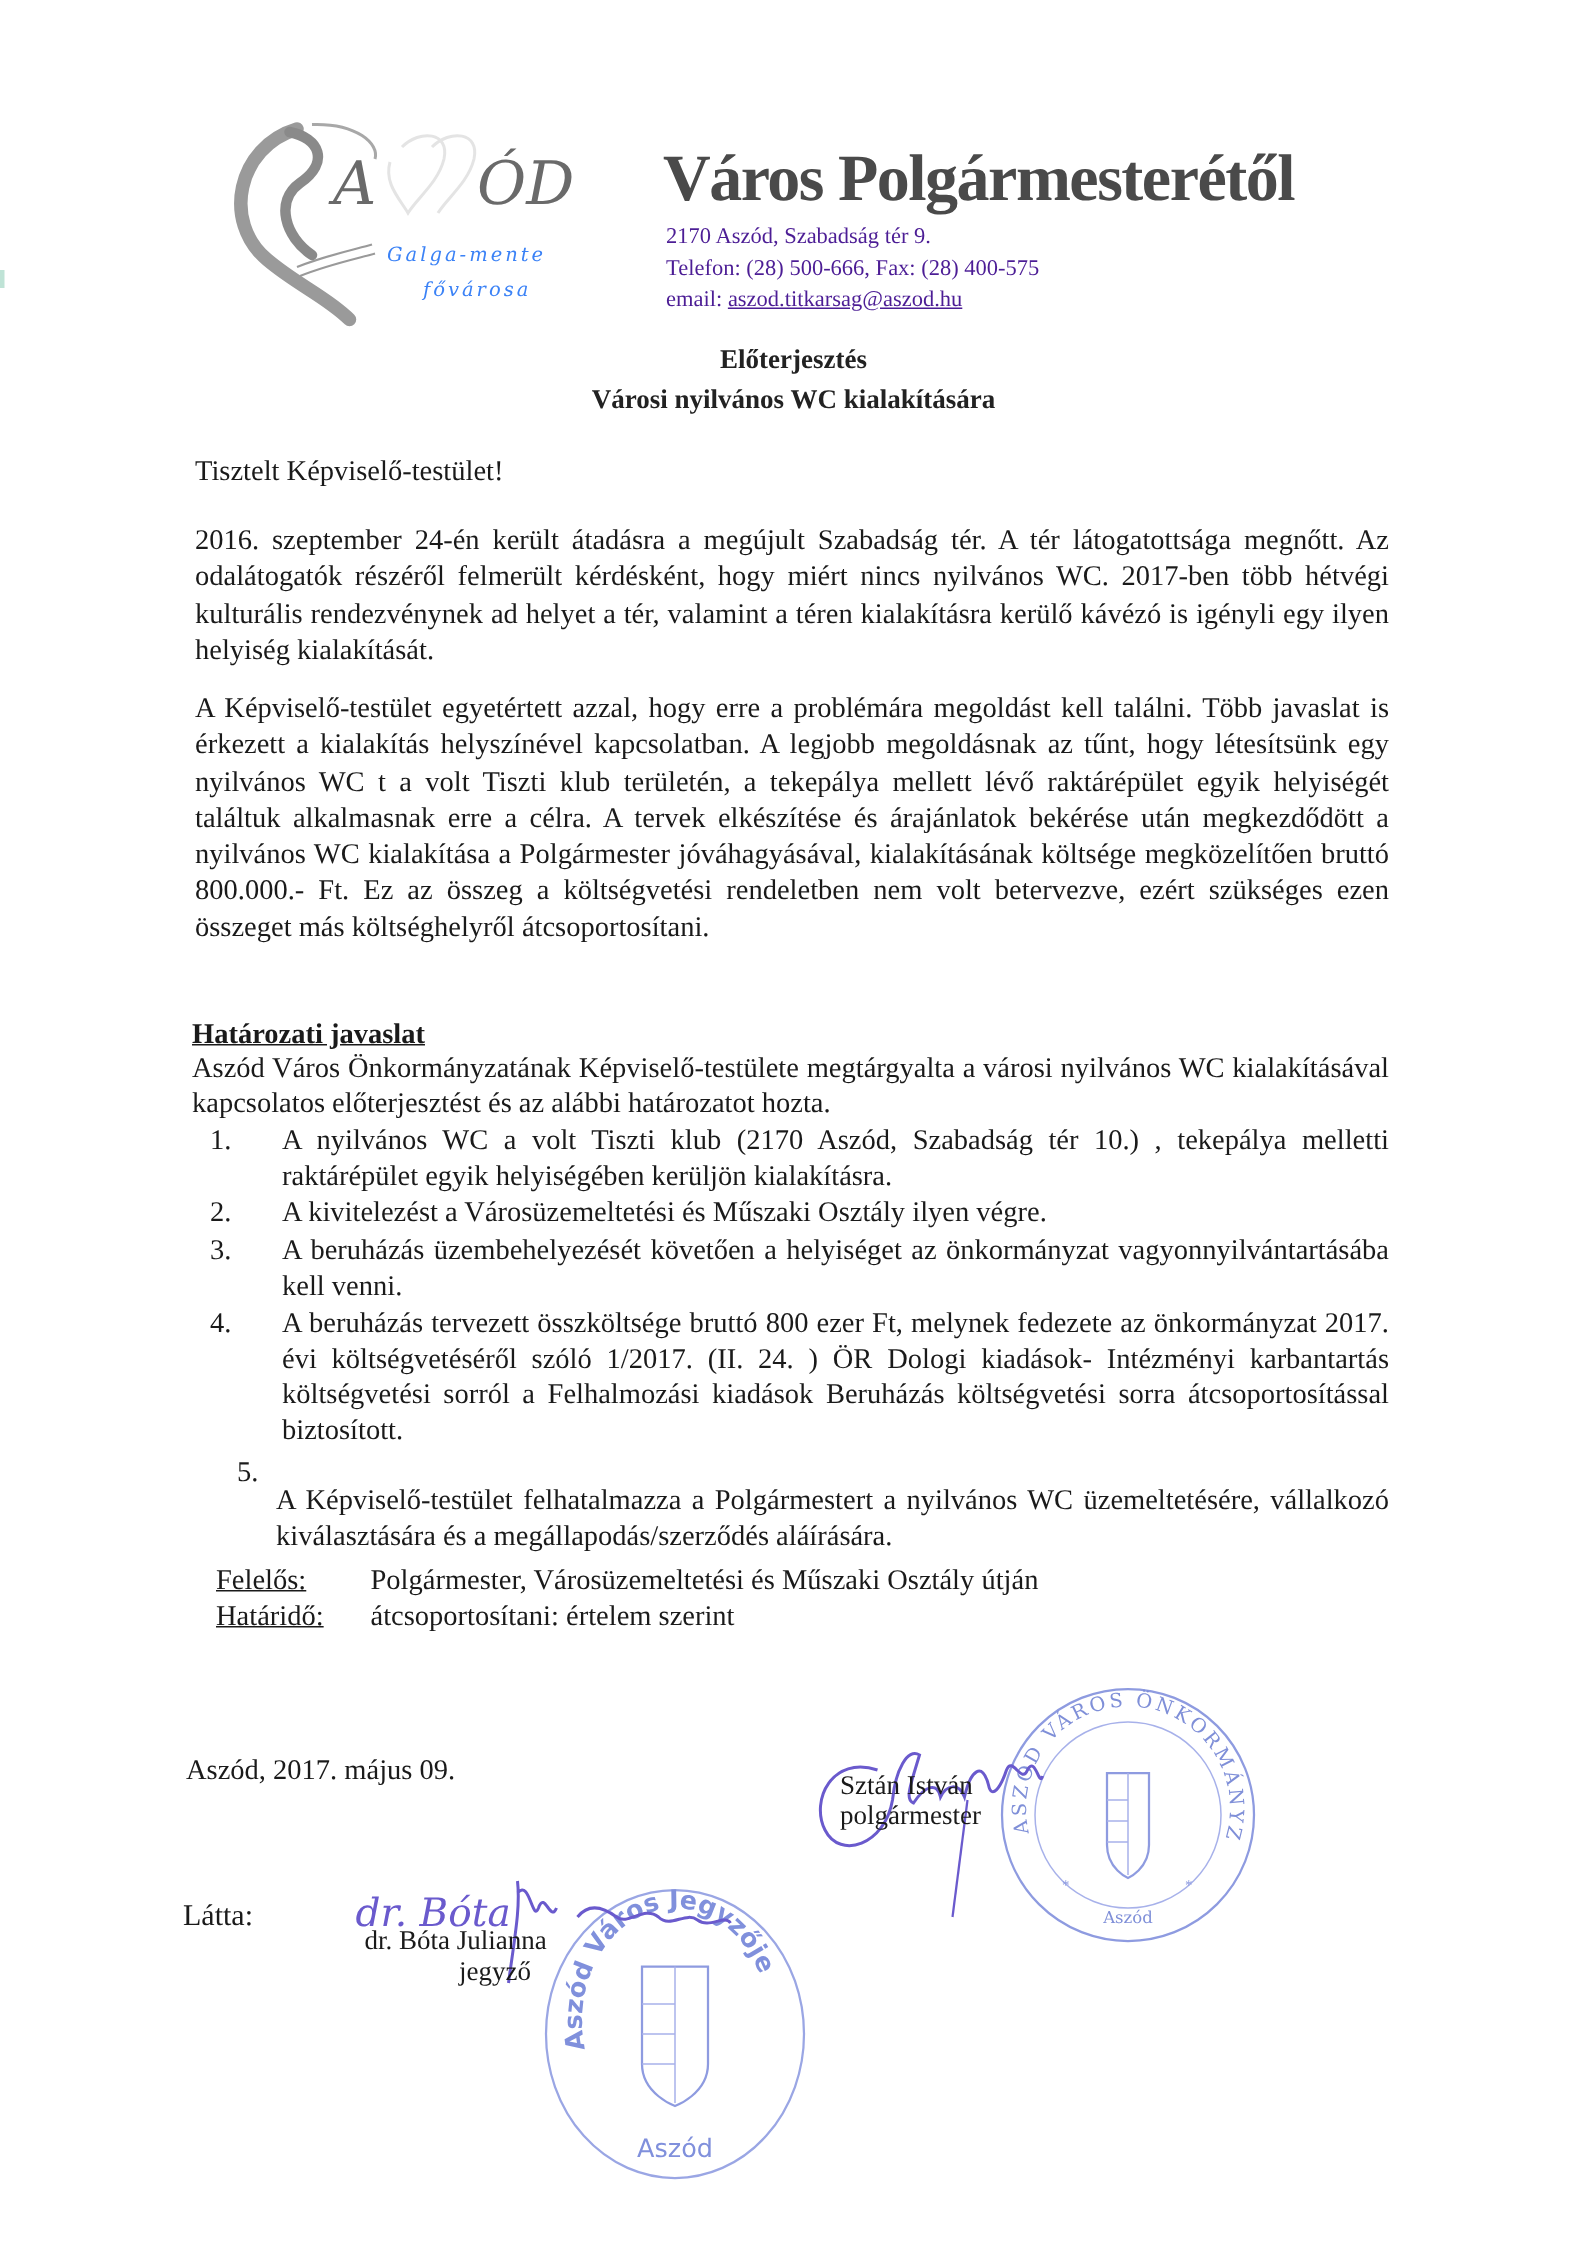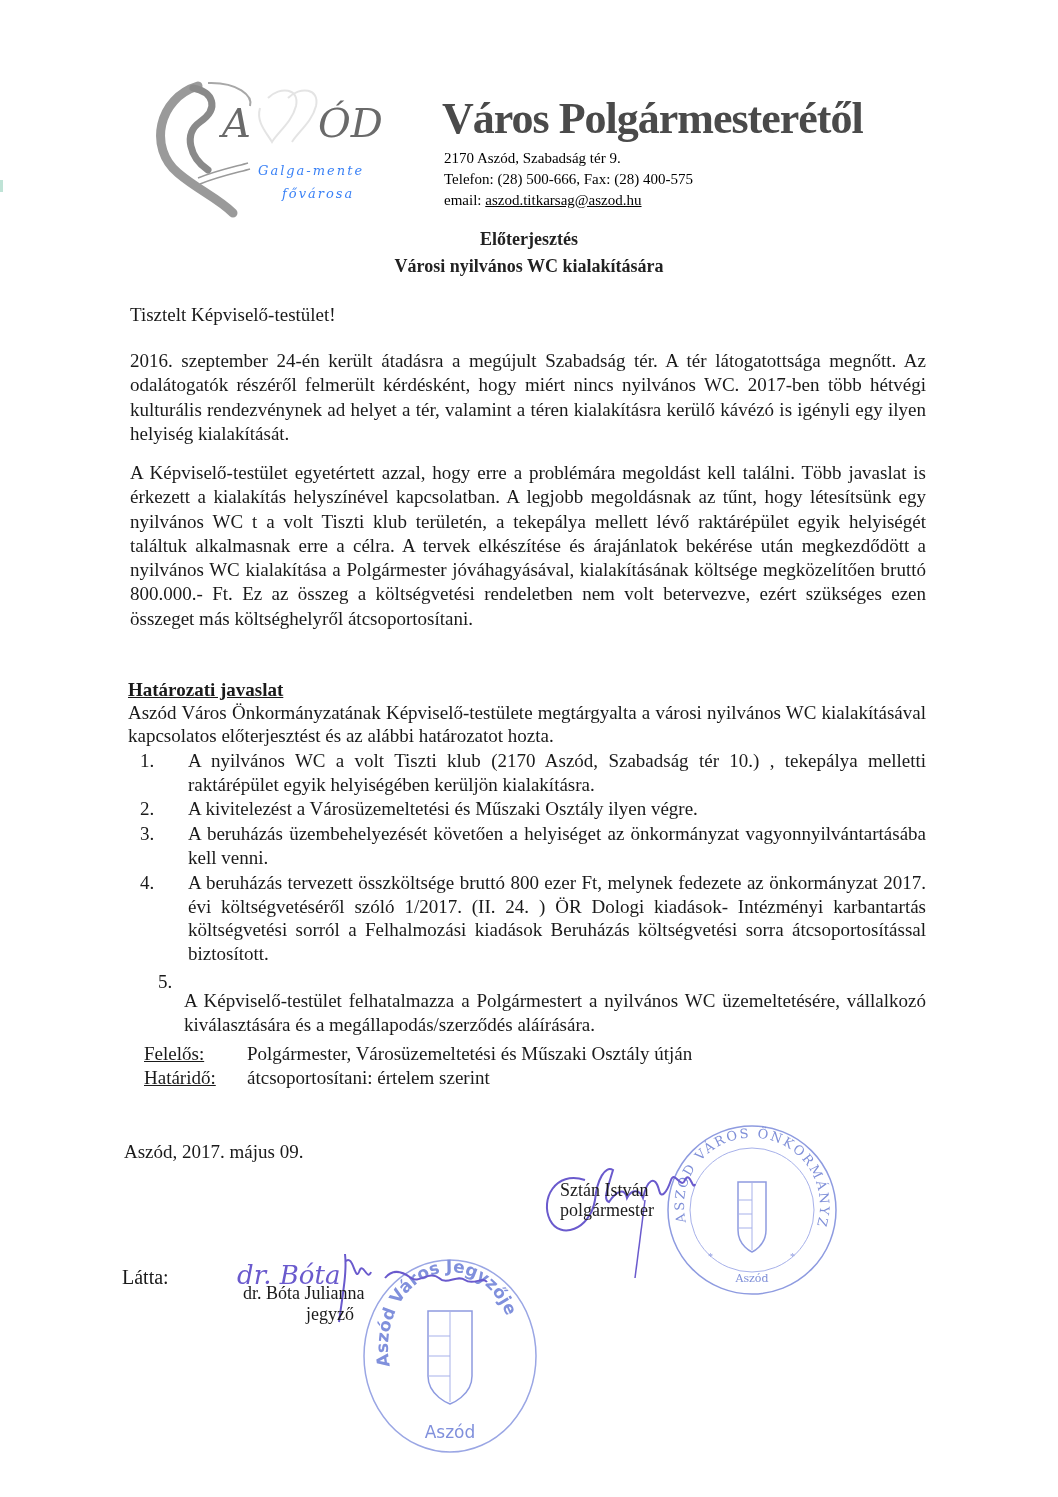--- a/index.html
+++ b/index.html
@@ -5,21 +5,21 @@
   html, body { margin: 0; padding: 0; background: #ffffff; }
   body { width: 1058px; height: 1497px; position: relative; overflow: hidden;
          font-family: "Liberation Serif", "DejaVu Serif", serif; color: #1a1a1a; }
   .abs { position: absolute; }
   .logo { left: 138px; top: 78px; width: 250px; height: 140px; }
   .logo svg { width: 100%; height: 100%; }
   .logo-motto1, .logo-motto2 { font-family: "DejaVu Serif", serif; font-style: italic; color: #3b82f6; font-size: 13px; letter-spacing: 2px; }
   .logo-motto1 { left: 258px; top: 163px; }
   .logo-motto2 { left: 282px; top: 186px; }
   .heading-main { left: 442px; top: 93px; font-size: 44px; font-weight: bold; color: #4a4a4a; letter-spacing: -1px; }
-  .addr { left: 444px; font-size: 15px; color: #000000; }
+  .addr { left: 444px; font-size: 15px; color: #4c1d95; }
   .addr1 { top: 150px; } .addr2 { top: 171px; } .addr3 { top: 192px; }
   .addr3 .email { text-decoration: underline; }
   .title { left: 0; width: 1058px; text-align: center; font-weight: bold; color: #222; }
   .title1 { top: 229px; font-size: 18px; }
   .title2 { top: 256px; font-size: 18px; }
   .greet { left: 130px; top: 304px; font-size: 19px; }
   .para { left: 130px; width: 796px; font-size: 19px; line-height: 24.3px; text-align: justify; }
   .para1 { top: 349px; }
   .para2 { top: 461px; }
   .section-head { left: 128px; top: 679px; font-size: 19px; font-weight: bold; text-decoration: underline; }
@@ -30,21 +30,21 @@
   .li1 { left: 140px; top: 749px; width: 786px; }
   .li2 { left: 140px; top: 797px; width: 786px; }
   .li3 { left: 140px; top: 822px; width: 786px; }
   .li4 { left: 140px; top: 871px; width: 786px; }
   .li5 { left: 158px; top: 970px; width: 768px; }
   .li .txt.t1 { left: 48px; width: 738px; }
   .li5 .txt { left: 26px; width: 742px; margin-top: 19px; }
   .resp-label { left: 124px; font-size: 19px; text-decoration: underline; margin-left: 20px; }
   .resp-val { left: 247px; font-size: 19px; }
   .r1 { top: 1043px; } .r2 { top: 1067px; }
-  .place-date { left: 124px; top: 1141px; font-size: 19px; }
+  .place-date { left: 124px; top: 1170px; font-size: 19px; }
   .signer1-name { left: 560px; top: 1180px; font-size: 18px; }
   .signer1-role { left: 560px; top: 1200px; font-size: 18px; }
   .latta { left: 122px; top: 1266px; font-size: 20px; }
   .signer2-name { left: 243px; top: 1283px; font-size: 18px; }
   .signer2-role { left: 306px; top: 1304px; font-size: 18px; }
   .stamp, .sig { pointer-events: none; }
   .stamp1 { left: 664px; top: 1122px; width: 176px; height: 176px; }
   .stamp2 { left: 360px; top: 1256px; width: 180px; height: 200px; }
   .sig1 { left: 535px; top: 1140px; width: 180px; height: 140px; }
   .sig2 { left: 235px; top: 1242px; width: 255px; height: 90px; }

